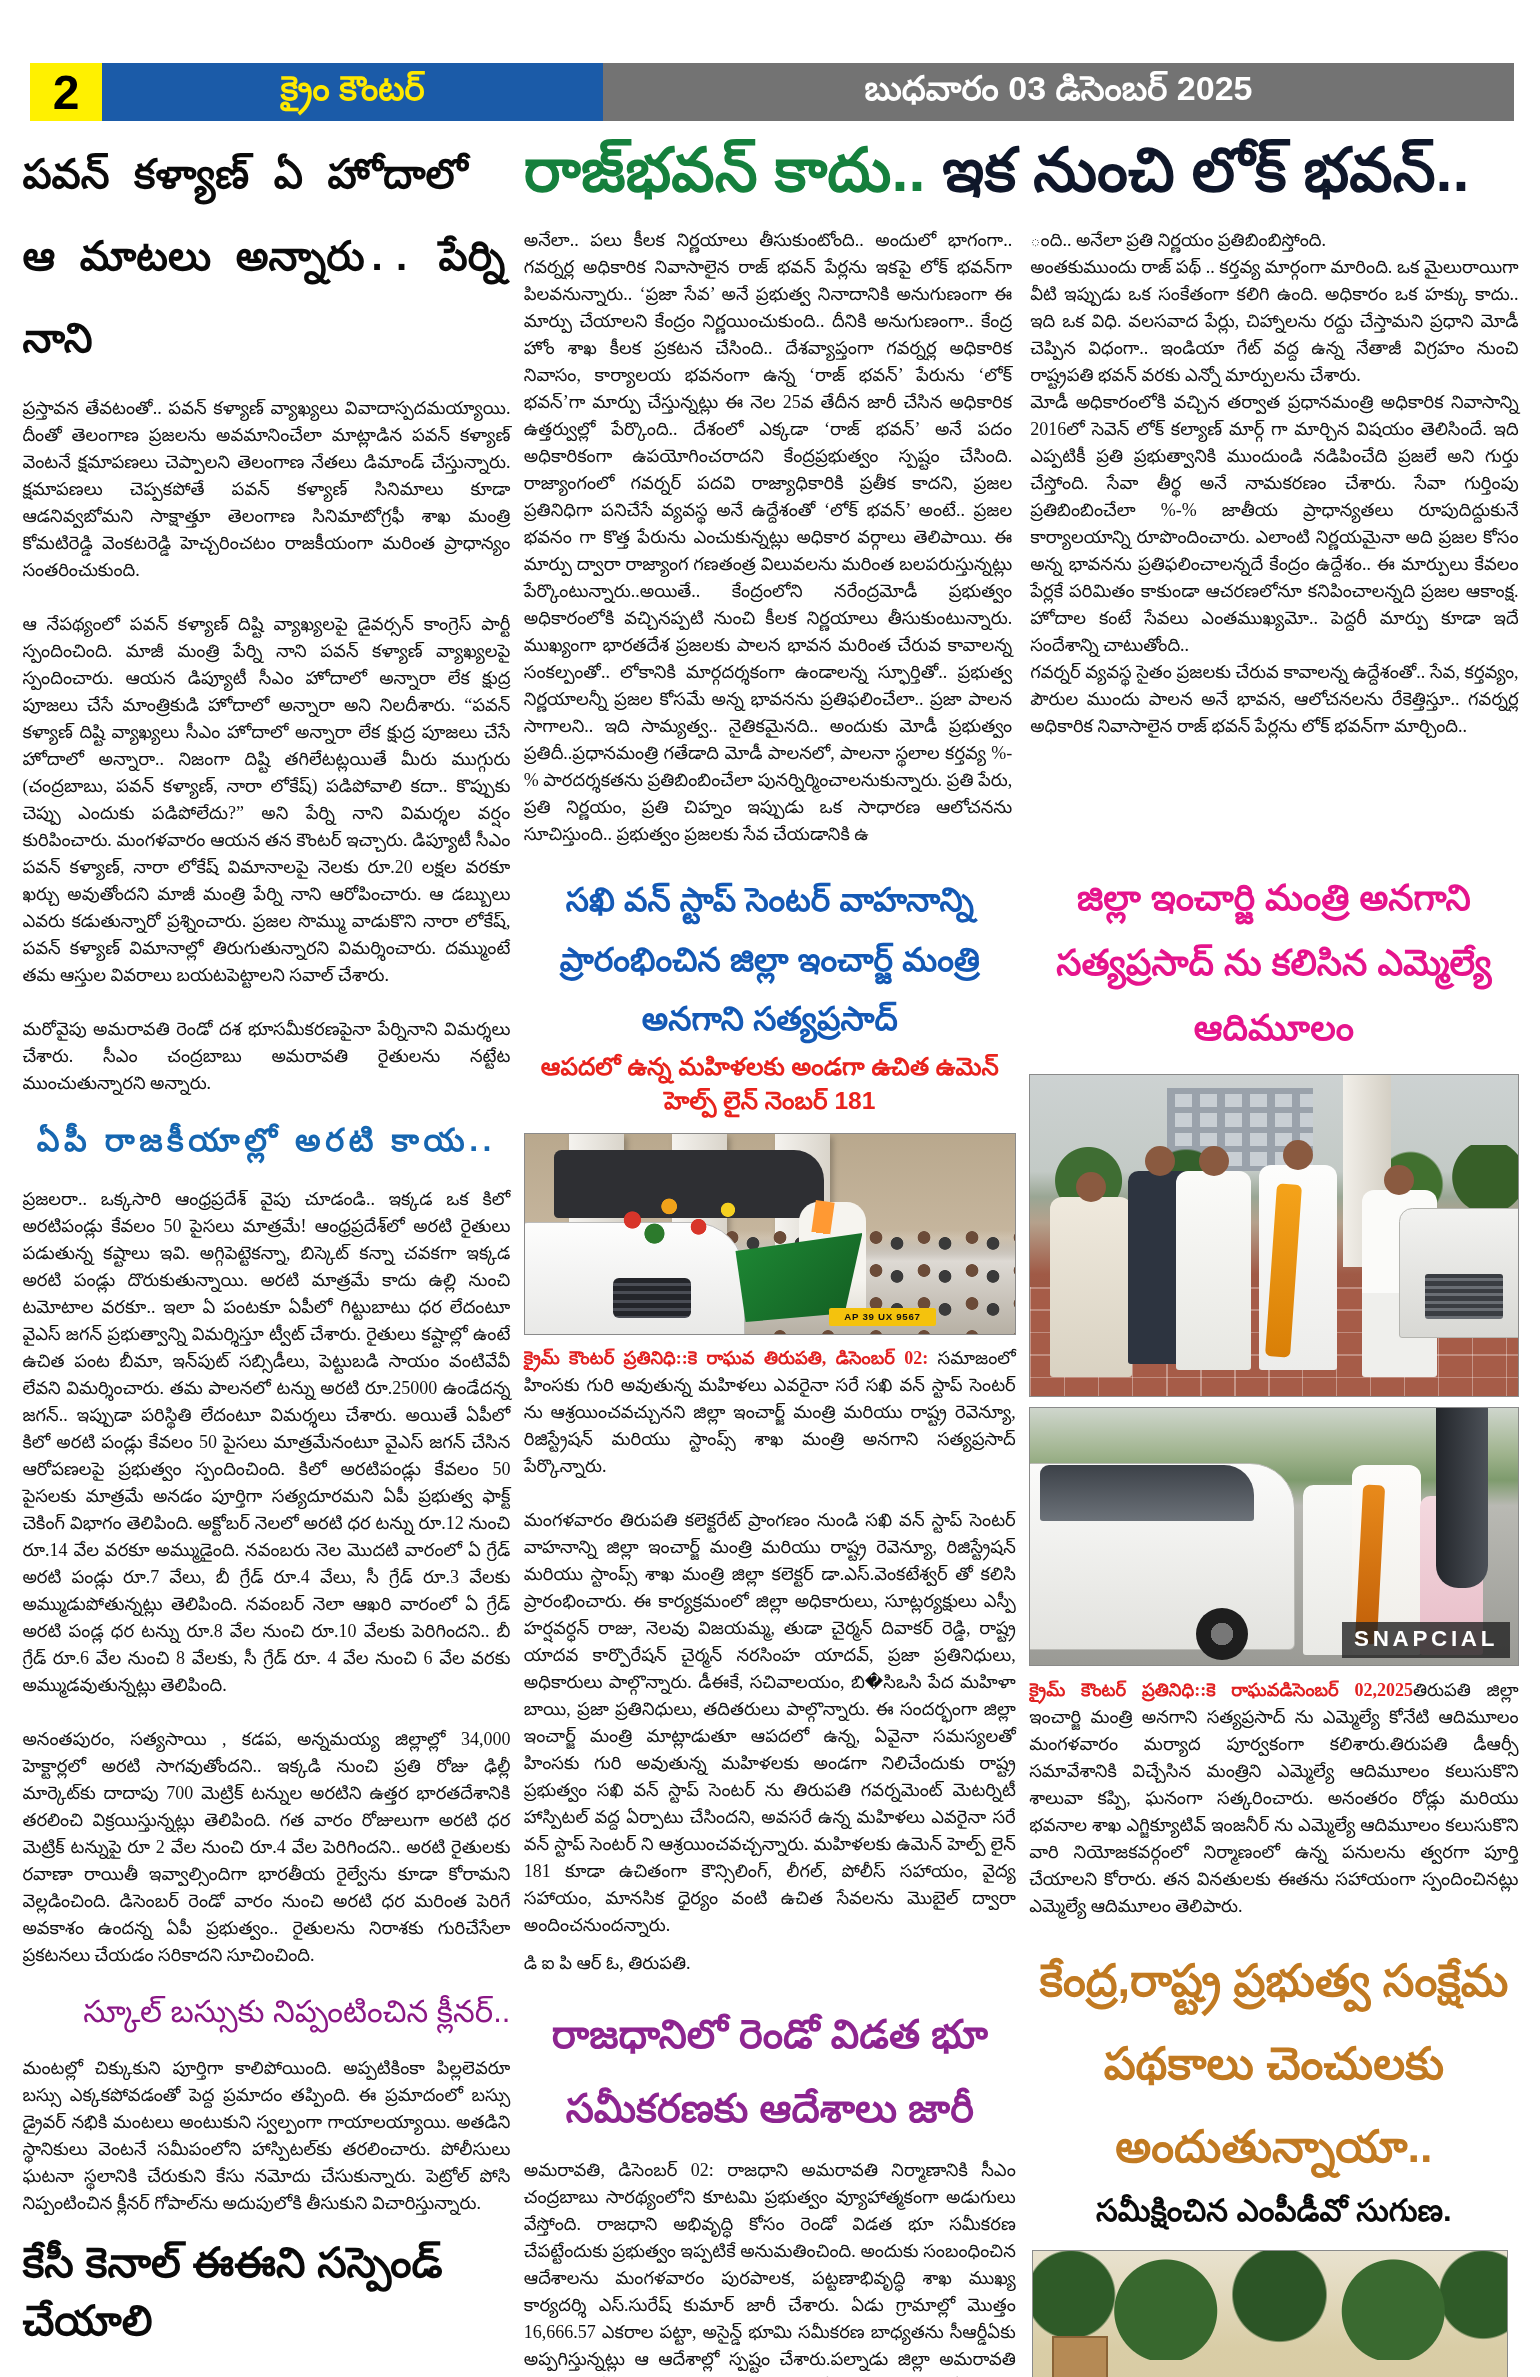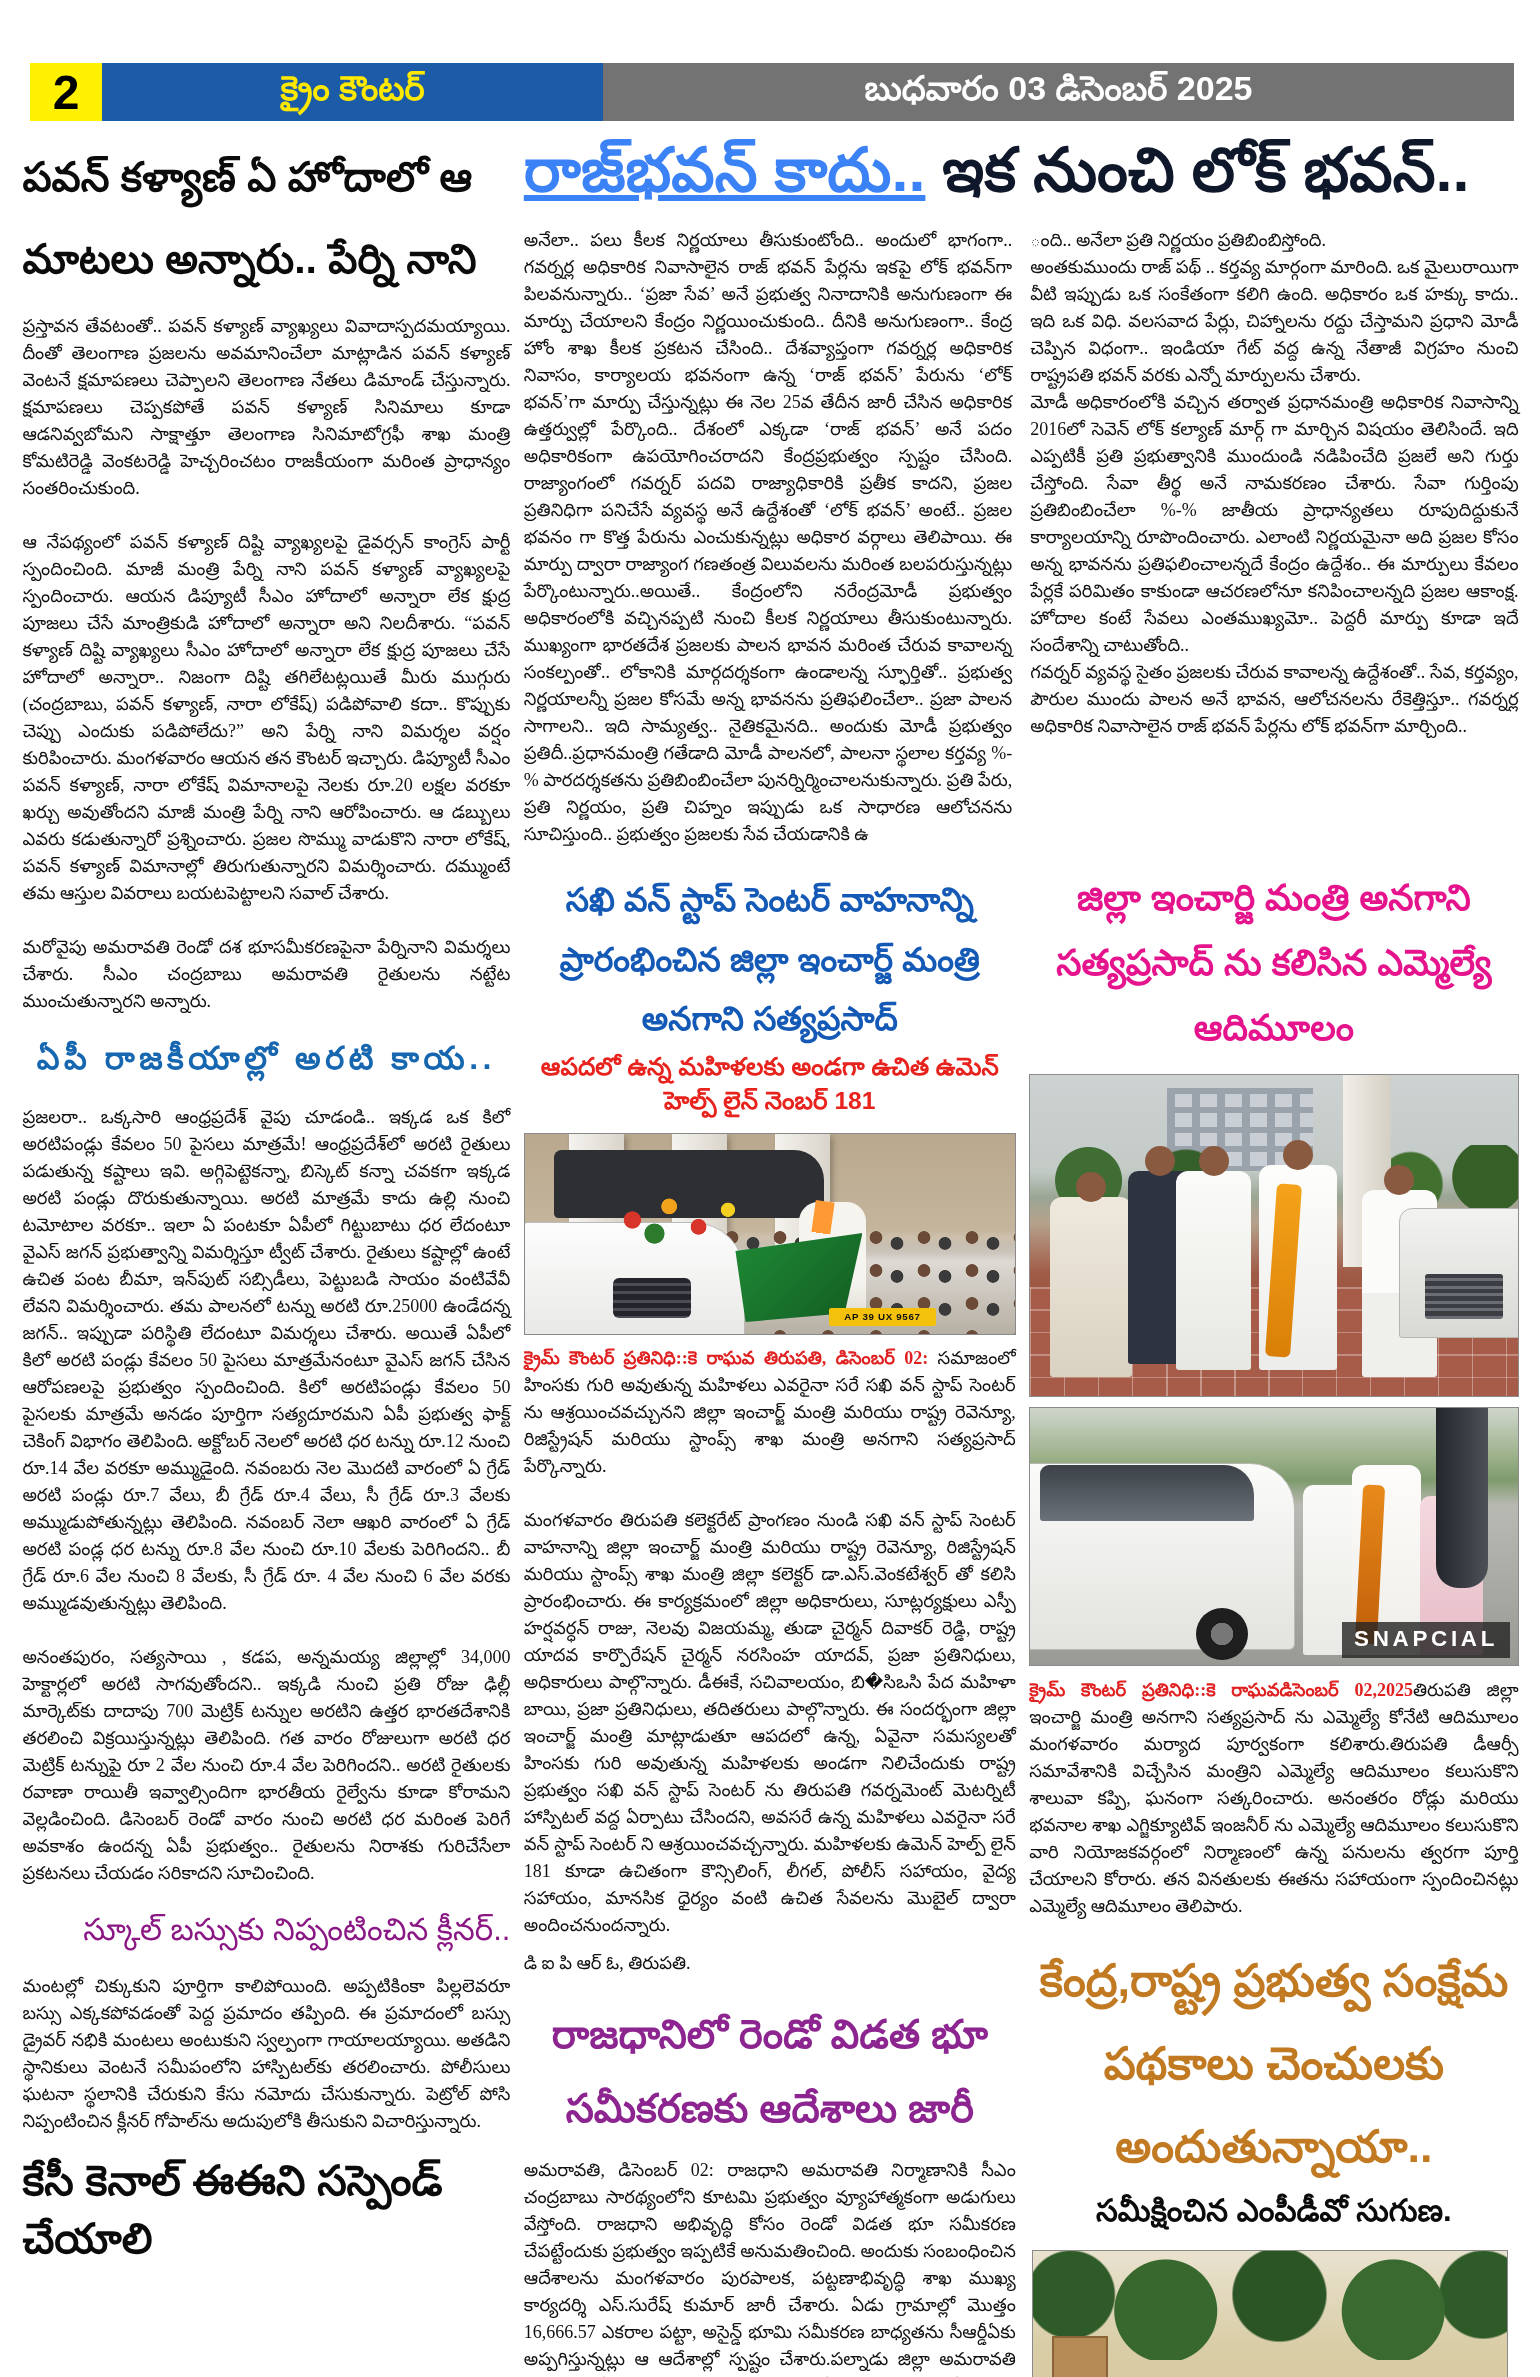--- a/index.html
+++ b/index.html
@@ -16,23 +16,23 @@
   
   .content{display:flex;gap:13.4px;padding:0 22.4px;}
   .col-left{width:488px;flex:none;}
   .col-rest{flex:1;min-width:0;}
   .lower{display:flex;gap:13.4px;margin-top:6px;}
   .col-mid{width:492px;flex:none;}
   .col-right{flex:1;min-width:0;}
   
   .body-text{font-size:18px;line-height:1.5;text-align:justify;white-space:pre-line;}
   .byline{color:#e02020;font-weight:bold;}
-  .head-pawan{font-family:Liberation Sans, sans-serif;font-weight:bold;font-size:41px;line-height:2.0;color:#0b0b0b;margin:3px 0 13.4px;}
+  .head-pawan{font-family:Liberation Mono, monospace;font-weight:bold;font-size:41px;line-height:2.0;color:#0b0b0b;margin:3px 0 13.4px;}
   .head-lok{font-family:"Liberation Sans",sans-serif;font-weight:bold;font-size:61px;line-height:1.15;margin:1.5px 0 22.4px;white-space:nowrap;}
-  .head-lok .part1{color:#3b82f6;text-decoration:underline;}
+  .head-lok .part1{color:#15803d;}
   .head-lok .part2{color:#0f172a;}
   .lok-cols{display:flex;gap:18px;}
   .lok-cols > div{flex:1;min-width:0;}
   .head-banana{font-family:"Liberation Sans",sans-serif;font-weight:bold;font-size:32px;color:#1666b0;
                text-align:center;letter-spacing:4.5px;margin:25px 0 19.4px;}
   .head-schoolbus{font-family:"Liberation Sans",sans-serif;font-weight:normal;font-size:31px;color:#8a1784;
                text-align:right;margin:25px 0 18px;}
   .head-kc{font-family:"Liberation Sans",sans-serif;font-weight:bold;font-size:42px;color:#0b0b0b;margin:22.4px 0 15px;}
   .head-sakhi{font-family:"Liberation Sans",sans-serif;font-weight:bold;font-size:33px;color:#1459b5;
               text-align:center;line-height:1.8;margin:16.4px 0 4.5px;}

